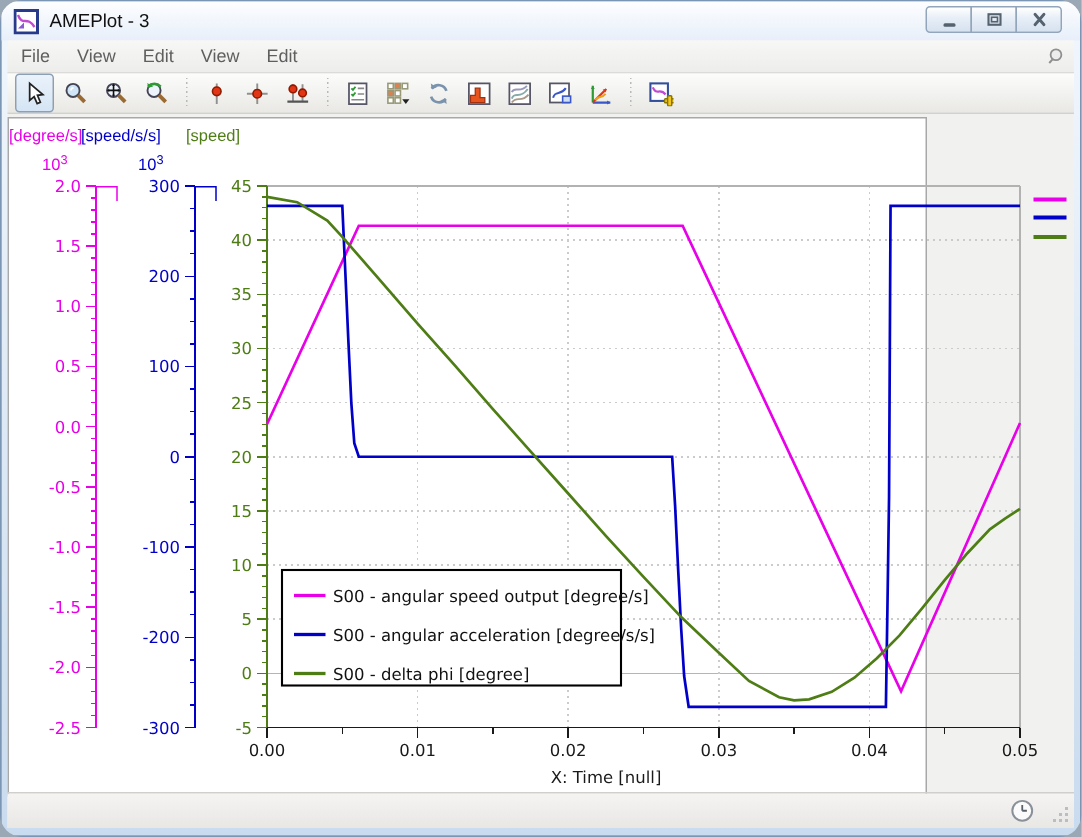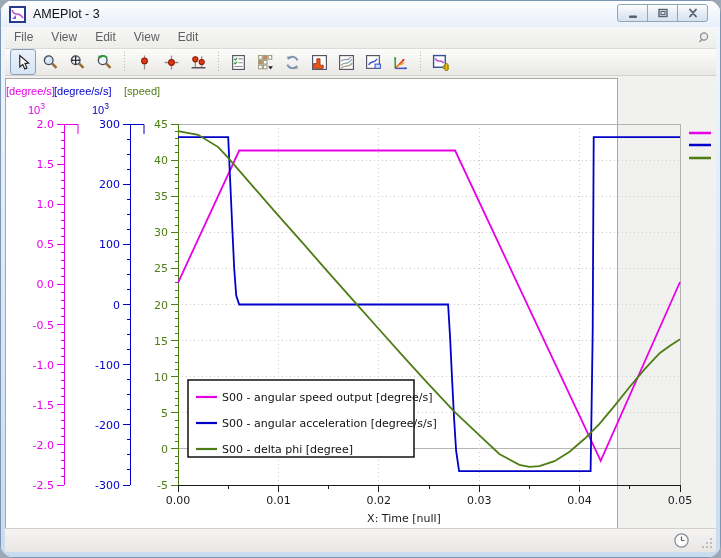--- a/index.html
+++ b/index.html
@@ -207,21 +207,21 @@
                 <rect x="12.3" y="9.2" width="2.6" height="6.4" rx="0.5" fill="#f2c71d" stroke="#8a7500" stroke-width="0.9"></rect>
               </g>
             </svg>
           </div>
         </div>
 
       <div class="plot-panel">
         <div id="axis-units">
             <div class="axis-unit" style="left: 0px; top: 6px; color: rgb(232, 0, 232);">[degree/s]</div>
             <div class="axis-exp" style="left: 22px; top: 22px; color: rgb(232, 0, 232);">10<sup>3</sup></div>
-            <div class="axis-unit" style="left: 48px; top: 6px; color: rgb(0, 0, 200);">[degree/s/s]</div>
+            <div class="axis-unit" style="left: 48px; top: 6px; color: rgb(0, 0, 200);">[speed/s/s]</div>
             <div class="axis-exp" style="left: 86px; top: 22px; color: rgb(0, 0, 200);">10<sup>3</sup></div>
             <div class="axis-unit" style="left: 118px; top: 6px; color: rgb(78, 125, 21);">[speed]</div>
           </div>
         <svg id="chart-svg" width="707" height="451" viewBox="0 0 707 451">
             <g shape-rendering="crispEdges">
               <line x1="172" x2="674" y1="81.1" y2="81.1" stroke="#cbcbcb" stroke-dasharray="1 3"></line>
               <line x1="172" x2="674" y1="117.2" y2="117.2" stroke="#cbcbcb" stroke-dasharray="1 3"></line>
               <line x1="172" x2="674" y1="153.3" y2="153.3" stroke="#cbcbcb" stroke-dasharray="1 3"></line>
               <line x1="172" x2="674" y1="189.4" y2="189.4" stroke="#cbcbcb" stroke-dasharray="1 3"></line>
               <line x1="172" x2="674" y1="225.5" y2="225.5" stroke="#cbcbcb" stroke-dasharray="1 3"></line>

